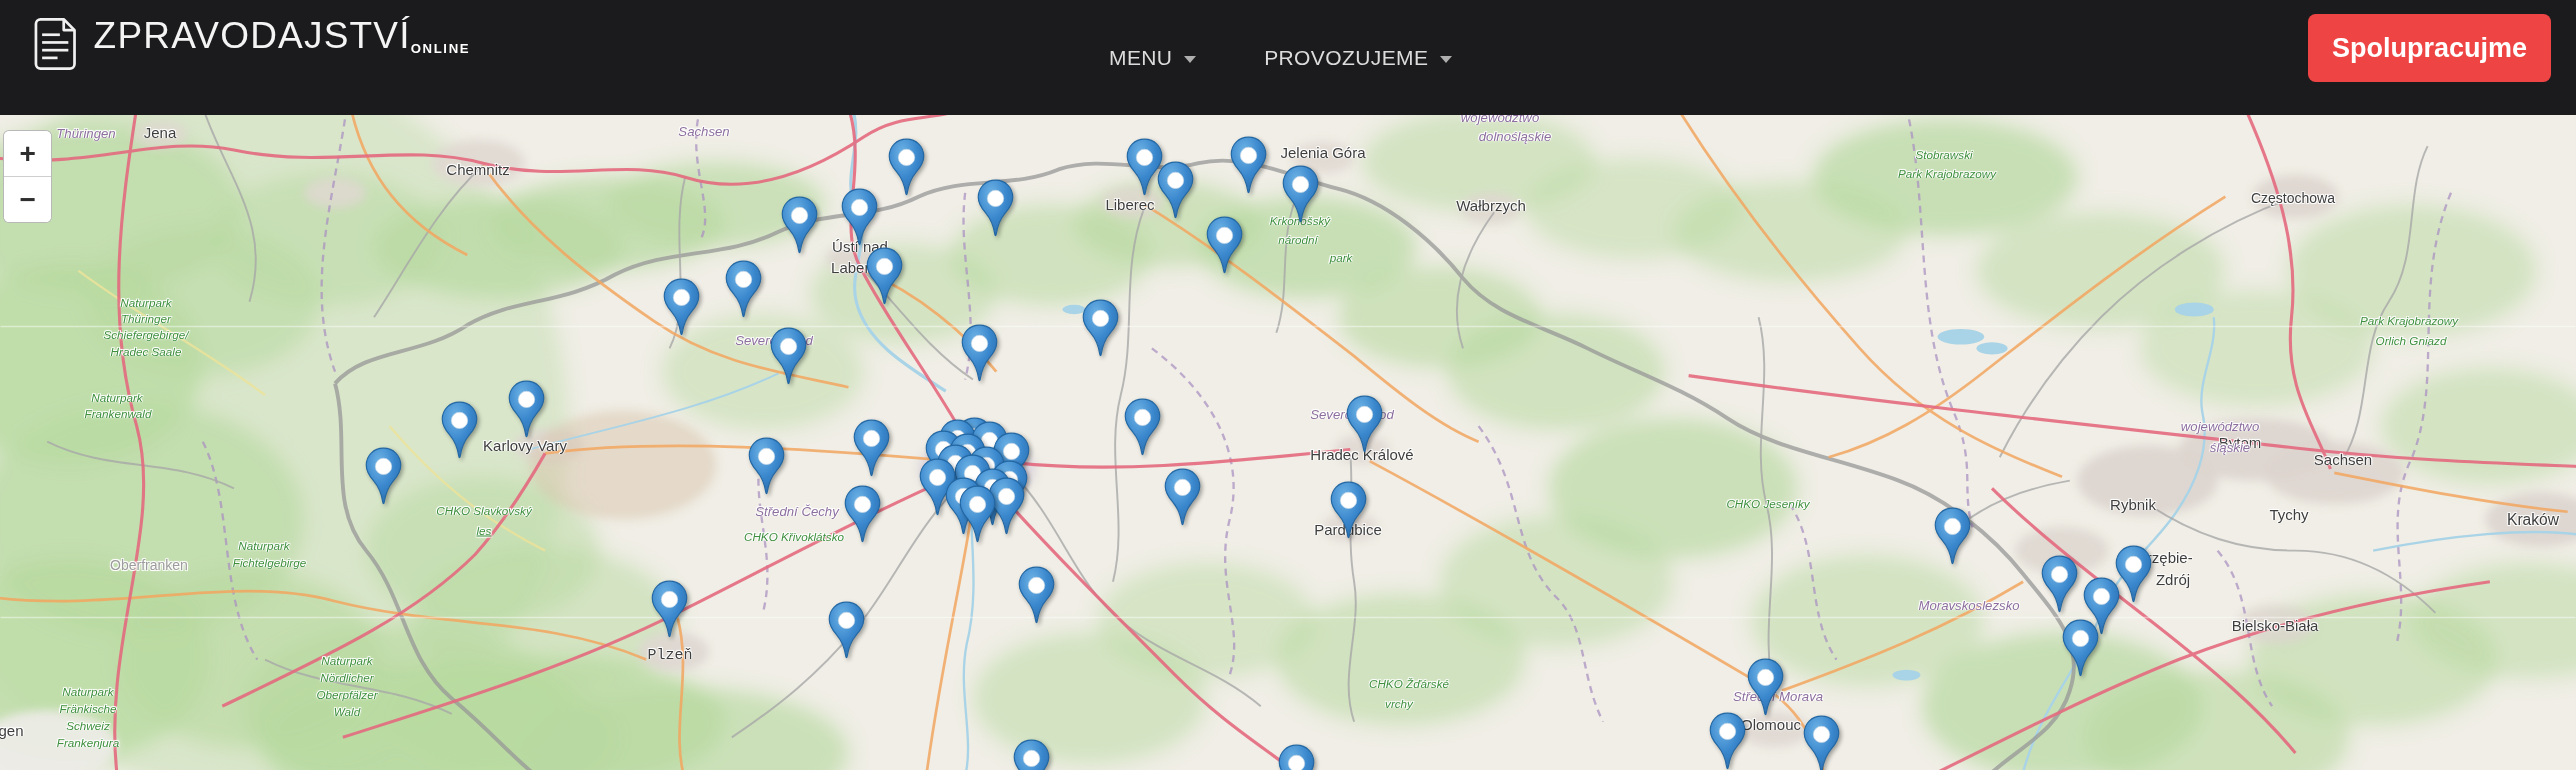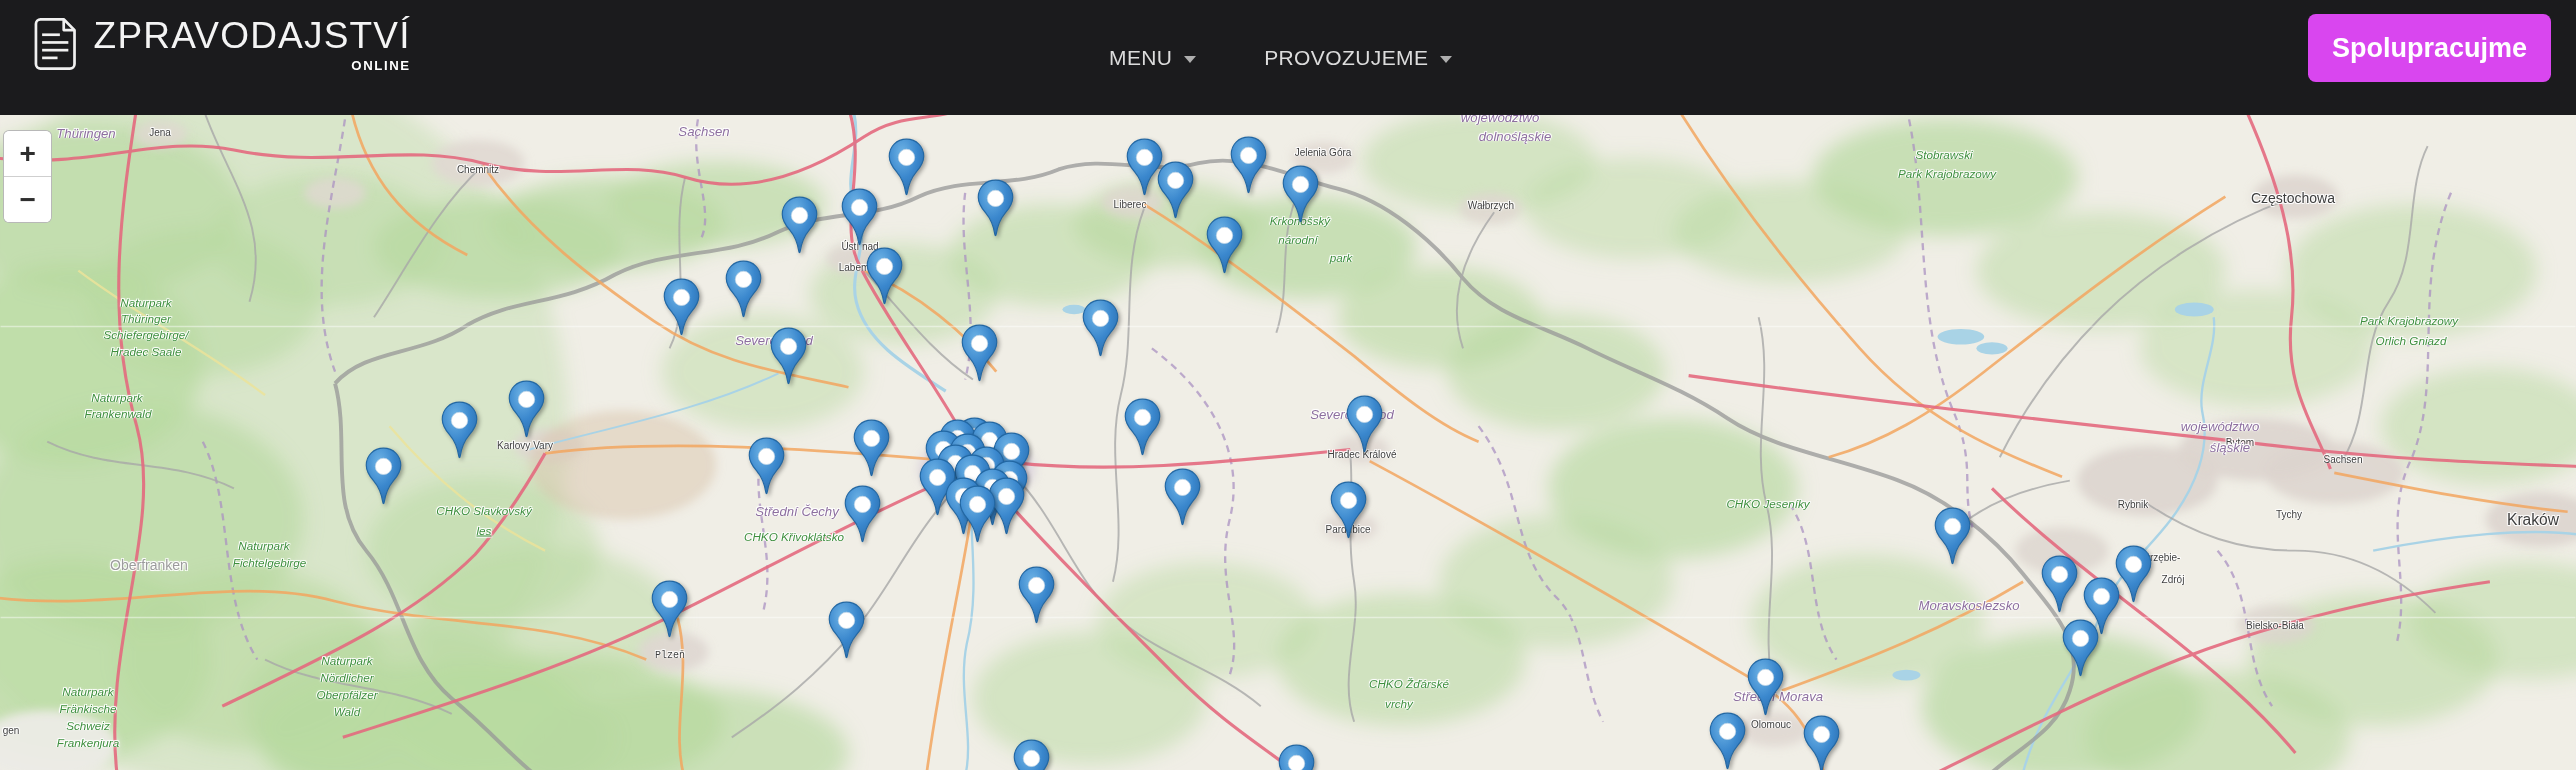--- a/index.html
+++ b/index.html
@@ -1,36 +1,36 @@
 <!DOCTYPE html>
 <html style="font-size:12.5px"><head>
 <meta charset="utf-8">
 <style>
   html,body{margin:0;padding:0;width:2576px;height:770px;overflow:hidden;background:#f0eee6;font-family:"Liberation Sans",sans-serif;}
 
   
   .header{position:absolute;top:0;left:0;width:2576px;height:115px;background:#1b1b1d;z-index:50;}
   .brand{position:absolute;left:34px;top:17px;display:flex;gap:15.6px;align-items:flex-start;}
   .brand-icon{flex:0 0 auto;}
-  .brand-text{display:flex;flex-direction:column;}
+  .brand-text{display:flex;flex-direction:row;}
   .brand-title{font-size:37px;font-weight:400;letter-spacing:1.2px;color:#f4f4f4;line-height:1.05;}
   .brand-sub{font-size:13.2px;font-weight:700;letter-spacing:1.6px;color:#ffffff;align-self:flex-end;margin-top:2.3px;}
   .nav{position:absolute;left:1109px;top:0;height:115px;display:flex;align-items:center;gap:68px;}
   .nav-item{display:flex;align-items:center;gap:11.7px;cursor:pointer;}
   .nav-label{font-size:21px;letter-spacing:0.4px;color:#dcdcdc;}
   .caret{width:0;height:0;border-left:6.2px solid transparent;border-right:6.2px solid transparent;border-top:7px solid #aeaeae;margin-top:3.1px;}
   .cta{position:absolute;right:25px;top:14px;width:243px;height:68px;border:none;border-radius:7.8px;
        color:#fff;font-family:"Liberation Sans",sans-serif;font-size:27px;font-weight:700;display:flex;align-items:center;justify-content:center;cursor:pointer;}
 
   
   .map{position:absolute;top:115px;left:0;width:2576px;height:655px;overflow:hidden;cursor:grab;background:#f0eee6;}
   .map svg.tiles{position:absolute;top:0;left:0;}
   .maplabel{position:absolute;transform:translate(-50%,-50%);white-space:nowrap;z-index:3;
     text-shadow:-0.8px -0.8px 0 rgba(255,255,255,.9),0.8px -0.8px 0 rgba(255,255,255,.9),-0.8px 0.8px 0 rgba(255,255,255,.9),0.8px 0.8px 0 rgba(255,255,255,.9),0 0 3.1px rgba(255,255,255,.9);}
-  .lbl-city{color:#3e3e3e;font-size:10px;}
+  .lbl-city{color:#3e3e3e;font-size:15px;}
   .lbl-region{color:#8d6f9f;font-size:13.2px;font-style:italic;}
   .lbl-nature{color:#3e8f3e;font-size:11.7px;font-style:italic;}
   .lbl-minor{color:#9c9c9c;font-size:13.2px;}
   .pin{position:absolute;width:39px;height:59px;z-index:5;filter:drop-shadow(2.3px 2.3px 2.3px rgba(0,0,0,.35));cursor:pointer;}
 
   
   .zoomctl{position:absolute;left:3.1px;top:15px;width:47px;background:#fff;border:1.6px solid rgba(0,0,0,.28);border-radius:6.2px;overflow:hidden;z-index:10;}
   .zbtn{width:47px;height:45px;display:flex;align-items:center;justify-content:center;font-size:28px;font-weight:700;color:#2e2e2e;background:#fff;cursor:pointer;user-select:none;}
   .zbtn + .zbtn{border-top:0.8px solid #cfcfcf;}
 </style>
@@ -59,21 +59,21 @@
     <div class="nav-item">
       <span class="nav-label">MENU</span>
       <span class="caret"></span>
     </div>
     <div class="nav-item">
       <span class="nav-label">PROVOZUJEME</span>
       <span class="caret"></span>
     </div>
   </nav>
 
-  <button class="cta" style="background: #d946ef;">Spolupracujme</button>
+  <button class="cta" style="background: #ef4444;">Spolupracujme</button>
 </div>
 
 <div class="map">
 
   <svg class="tiles" width="2576" height="655" viewBox="0 0 3310 842">
     <defs>
       <filter id="soft" x="-30%" y="-30%" width="160%" height="160%">
           <feGaussianBlur stdDeviation="12"></feGaussianBlur>
         </filter>
       <filter id="soft2" x="-40%" y="-40%" width="180%" height="180%">

